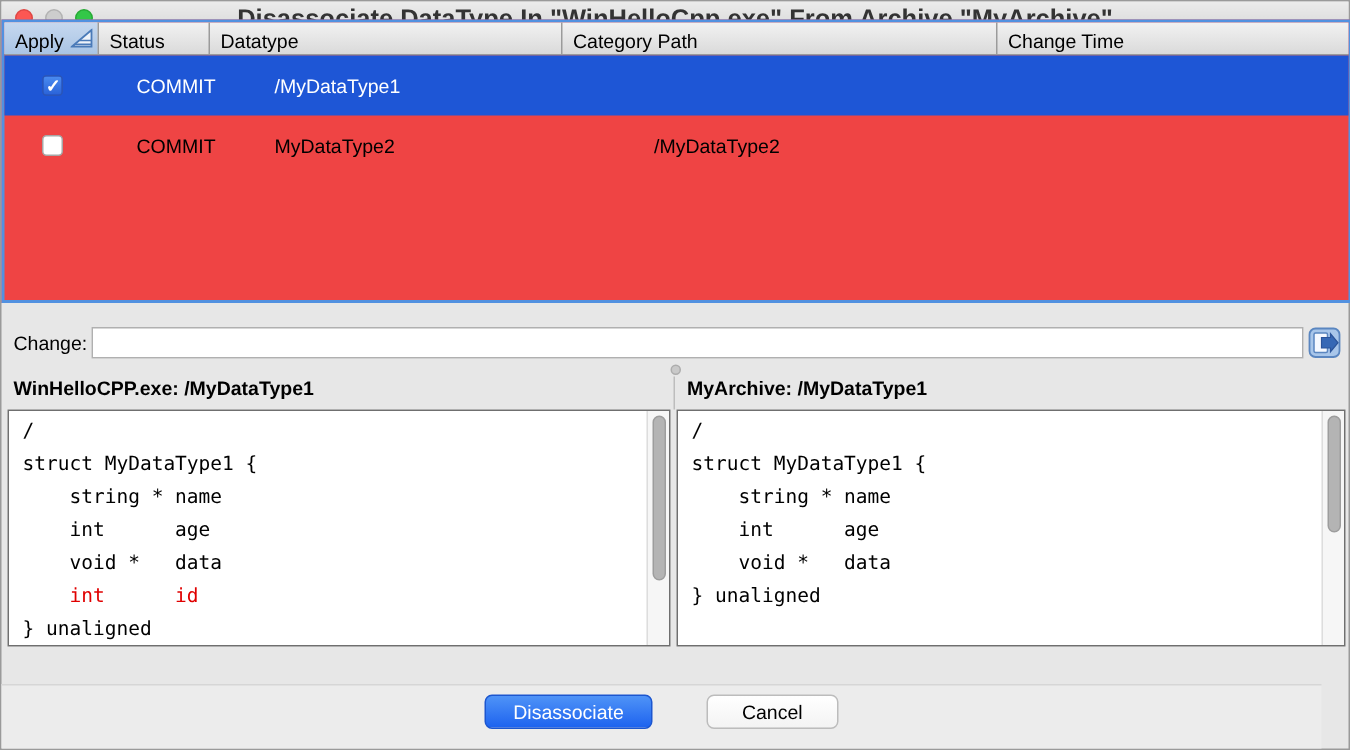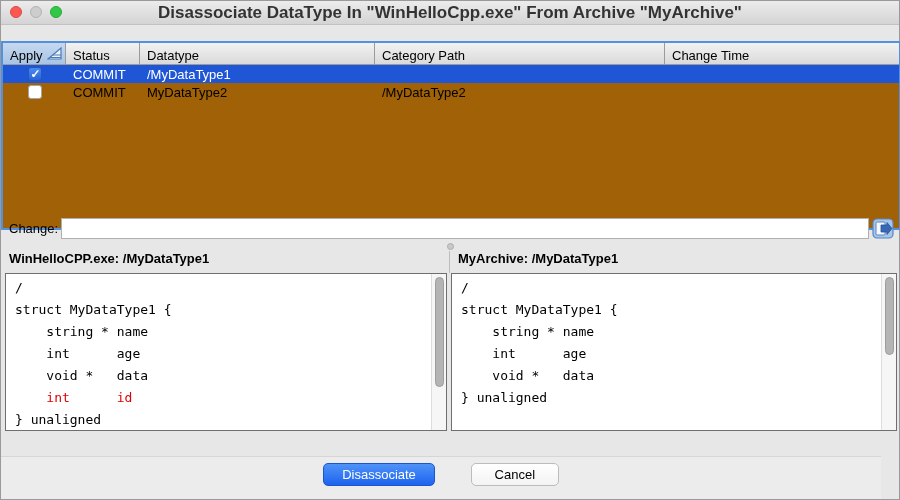--- a/index.html
+++ b/index.html
@@ -12,30 +12,30 @@
     background:linear-gradient(#ececec,#d4d4d4); border-bottom:1px solid #abababa8;
     display:flex; align-items:center; justify-content:center; }
   .title { font-size:17px; color:#333; font-weight:bold; }
   .lights { position:absolute; left:9px; top:5px; display:flex; gap:8px; }
   .light { width:12px; height:12px; border-radius:50%; }
   .light.red   { background:#fc5753; border:1px solid #df4744; }
   .light.gray  { background:#cdcdcd; border:1px solid #b3b3b3; }
   .light.green { background:#33c748; border:1px solid #27aa35; }
 
   
-  .table-wrap { position:absolute; top:40px; left:0; width:900px; height:189px;
-    border:2px solid #5291e0; background:#a16207; }
+  .table-wrap { position:absolute; top:12px; left:0; width:900px; height:189px;
+    border:2px solid #5291e0; background:#ef4444; }
   .thead { display:grid; grid-template-columns:63px 74px 235px 290px 1fr; height:22px;
     background:linear-gradient(#f2f2f2,#dadada); border-bottom:1px solid #9b9b9b; }
   .th { font-size:13px; color:#000; padding:3px 0 0 7px; border-right:1px solid #9b9b9b;
     white-space:nowrap; overflow:hidden; display:flex; align-items:center; gap:4px; }
   .th:last-child { border-right:none; }
   .th.sorted { background:linear-gradient(#c6d8ef,#a9c4e4); }
-  .trow { display:grid; grid-template-columns:63px 74px 235px 290px 1fr; height:18px;
-    font-size:13px; color:#000; align-items:center; }
+  .trow { display:grid; grid-template-columns:63px 74px 235px 290px 1fr; height:40px;
+    font-size:13px; color:#000; align-items:center;gap:18px; }
   .trow.selected { background:#1e56d6; color:#fff; }
   .td { padding-left:7px; white-space:nowrap; overflow:hidden; }
   .td.apply { display:flex; justify-content:center; padding-left:0; }
   .cb { width:14px; height:14px; border-radius:3px; background:#fff; border:1px solid #a6a6a6; position:relative; }
   .cb.checked { background:linear-gradient(#4a8bf0,#2a63d9); border:1px solid #2a55b8; }
   .cb.checked::after { content:"✓"; position:absolute; left:2px; top:-1px; color:#fff; font-size:12px; font-weight:bold; }
 
   
   .filter-bar { position:absolute; top:213px; left:0; width:900px; height:28px; }
   .filter-label { position:absolute; left:8px; top:7px; font-size:13px; color:#000; }

